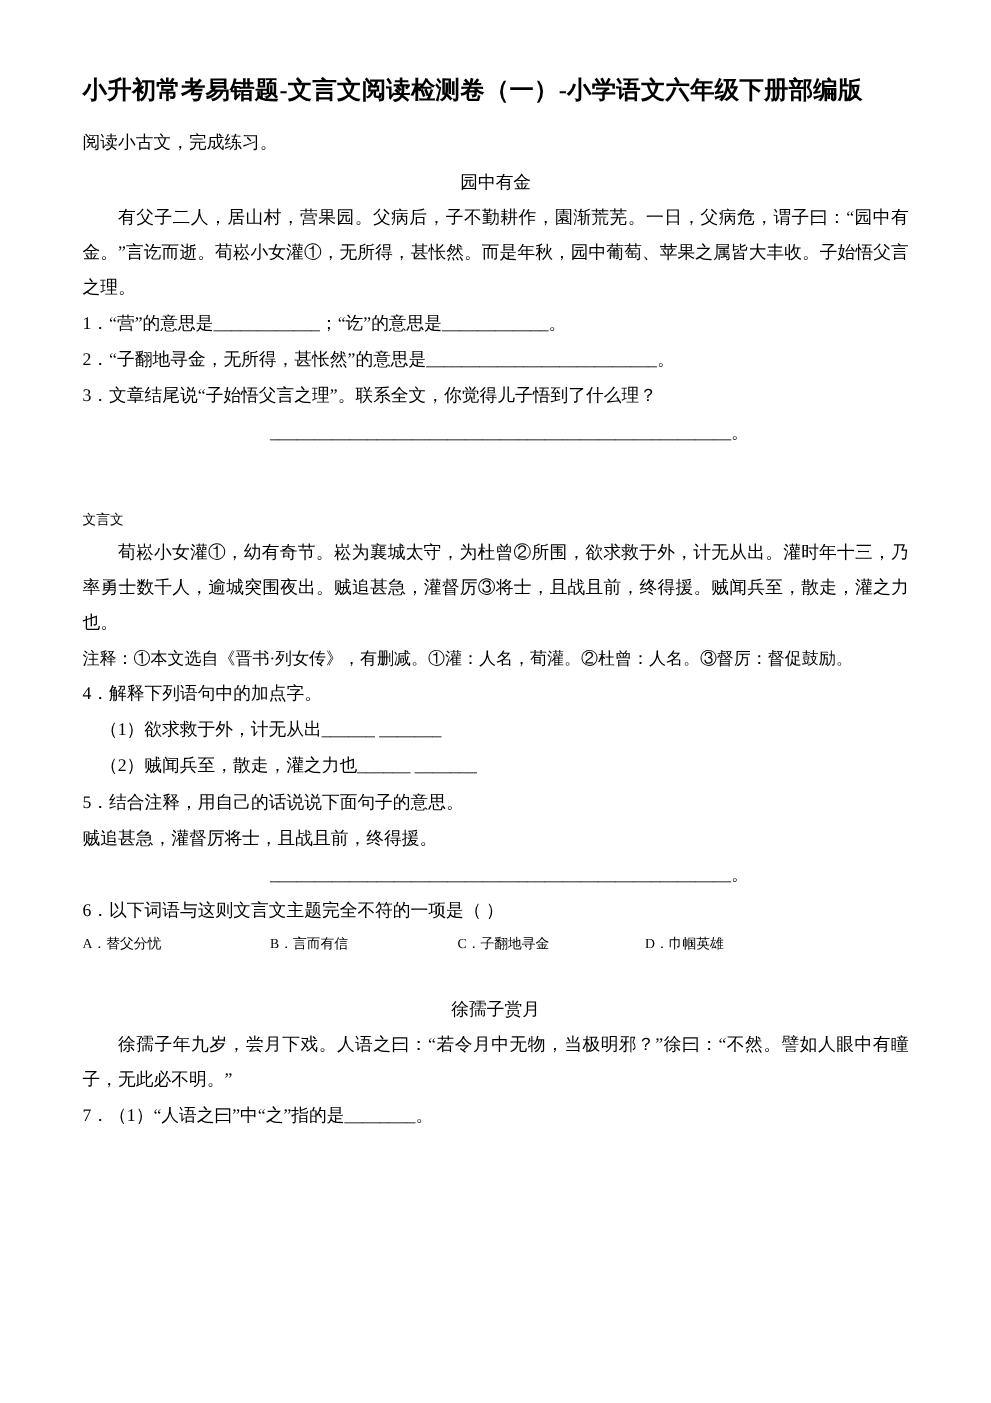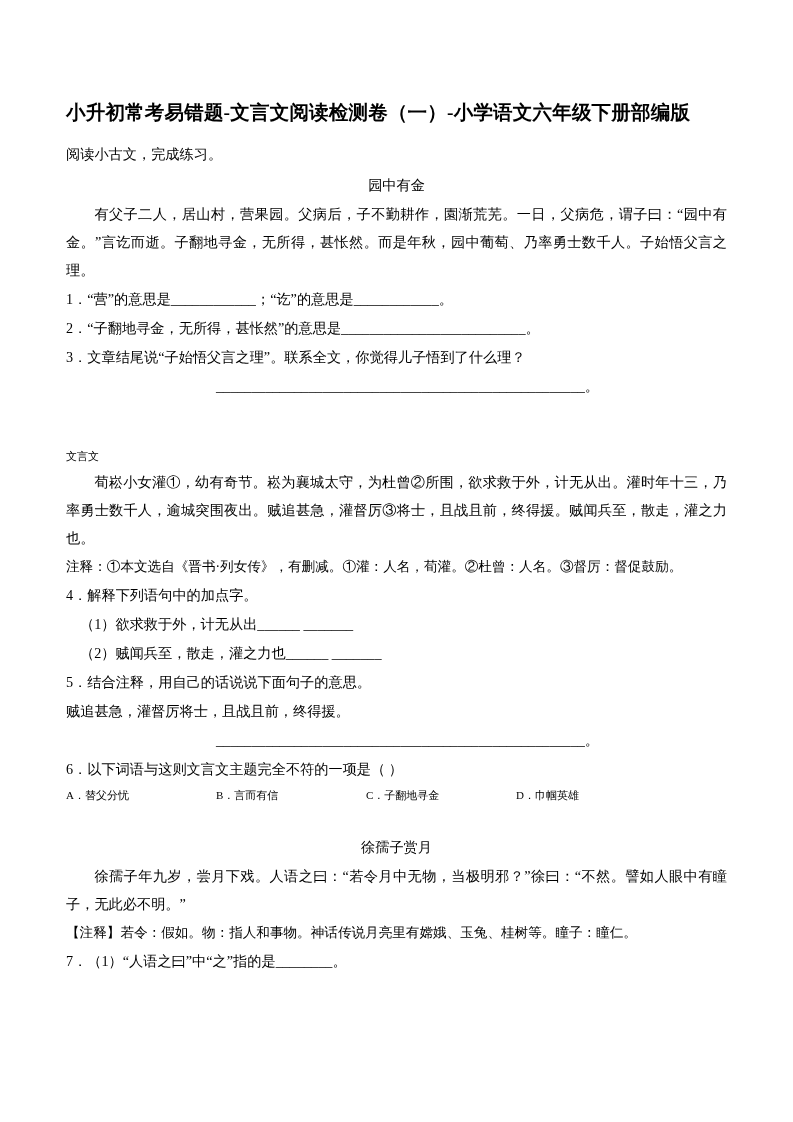--- a/index.html
+++ b/index.html
@@ -13,21 +13,21 @@
     font-family: "Liberation Serif", "DejaVu Serif", serif;
     color: #000000;
     position: relative;
     overflow: hidden;
   }
   .page {
     position: relative;
     width: 793px;
     height: 1122px;
     box-sizing: border-box;
-    padding: 100px 66px 0 66px;
+    padding: 60px 66px 0 66px;
   }
   .doc-title {
     font-size: 19.5px;
     font-weight: bold;
     letter-spacing: 0.2px;
     line-height: 1.3;
     margin: 0 0 18px 0;
     white-space: nowrap;
   }
   .para {
@@ -98,21 +98,21 @@
 <body>
 
 <div class="page">
 
   <h1 class="doc-title">小升初常考易错题-文言文阅读检测卷（一）-小学语文六年级下册部编版</h1>
 
   <p class="para">阅读小古文，完成练习。</p>
 
   <p class="sub-title">园中有金</p>
 
-  <p class="body-text indent2">有父子二人，居山村，营果园。父病后，子不勤耕作，園渐荒芜。一日，父病危，谓子曰：“园中有金。”言讫而逝。子翻地寻金，无所得，甚怅然。而是年秋，园中葡萄、乃率勇士数千人。子始悟父言之理。</p>
+  <p class="body-text indent2">有父子二人，居山村，营果园。父病后，子不勤耕作，園渐荒芜。一日，父病危，谓子曰：“园中有金。”言讫而逝。荀崧小女灌①，无所得，甚怅然。而是年秋，园中葡萄、苹果之属皆大丰收。子始悟父言之理。</p>
 
   <p class="q">1．“营”的意思是____________；“讫”的意思是____________。</p>
   <p class="q">2．“子翻地寻金，无所得，甚怅然”的意思是__________________________。</p>
   <p class="q">3．文章结尾说“子始悟父言之理”。联系全文，你觉得儿子悟到了什么理？</p>
   <p class="blank-line">____________________________________________________。</p>
 
   <div class="spacer-lg"></div>
 
   <p class="section-label">文言文</p>
 
@@ -134,17 +134,16 @@
     <span class="opt-c">C．子翻地寻金</span>
     <span class="opt-d">D．巾帼英雄</span>
   </div>
 
   <div class="spacer-md"></div>
 
   <p class="sub-title">徐孺子赏月</p>
 
   <p class="body-text indent2">徐孺子年九岁，尝月下戏。人语之曰：“若令月中无物，当极明邪？”徐曰：“不然。譬如人眼中有瞳子，无此必不明。”</p>
 
-  <p class="note">【注释】若令：假如。物：指人和事物。神话传说月亮里有嫦娥、玉兔、桂树等。瞳子：瞳仁。</p>
 
   <p class="q">7．（1）“人语之曰”中“之”指的是________。</p>
 
 </div>
 
 </body></html>

